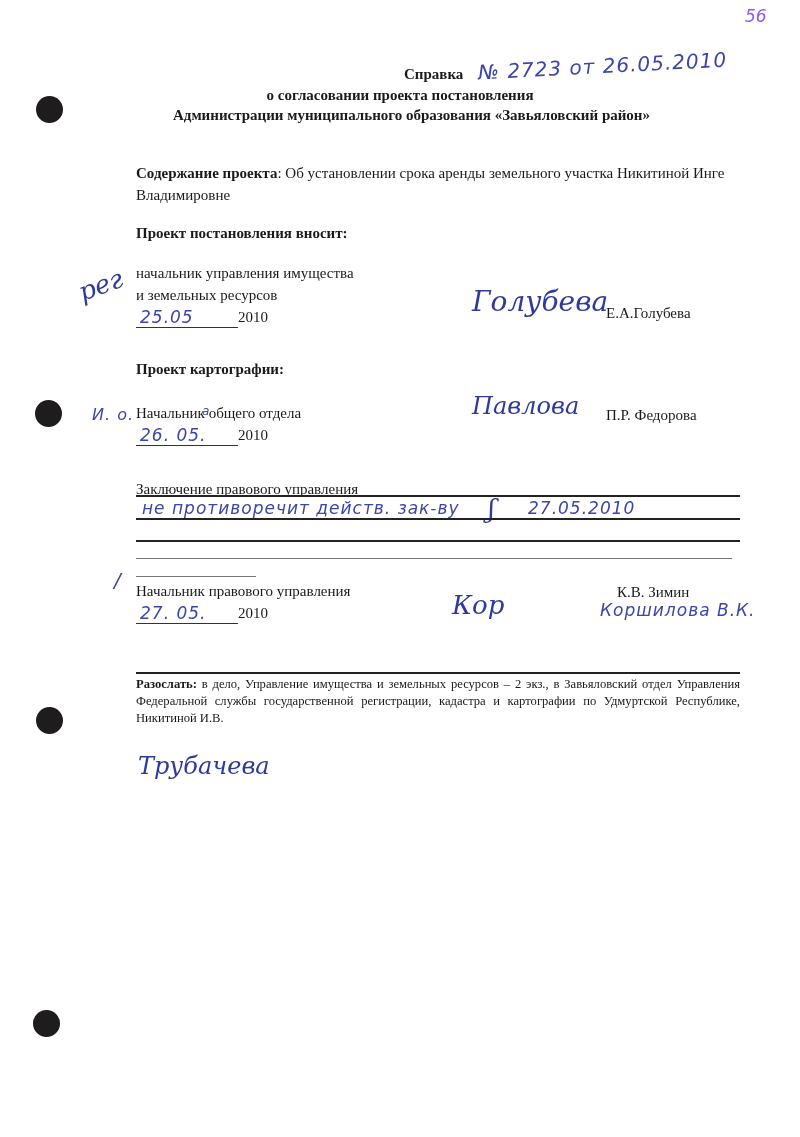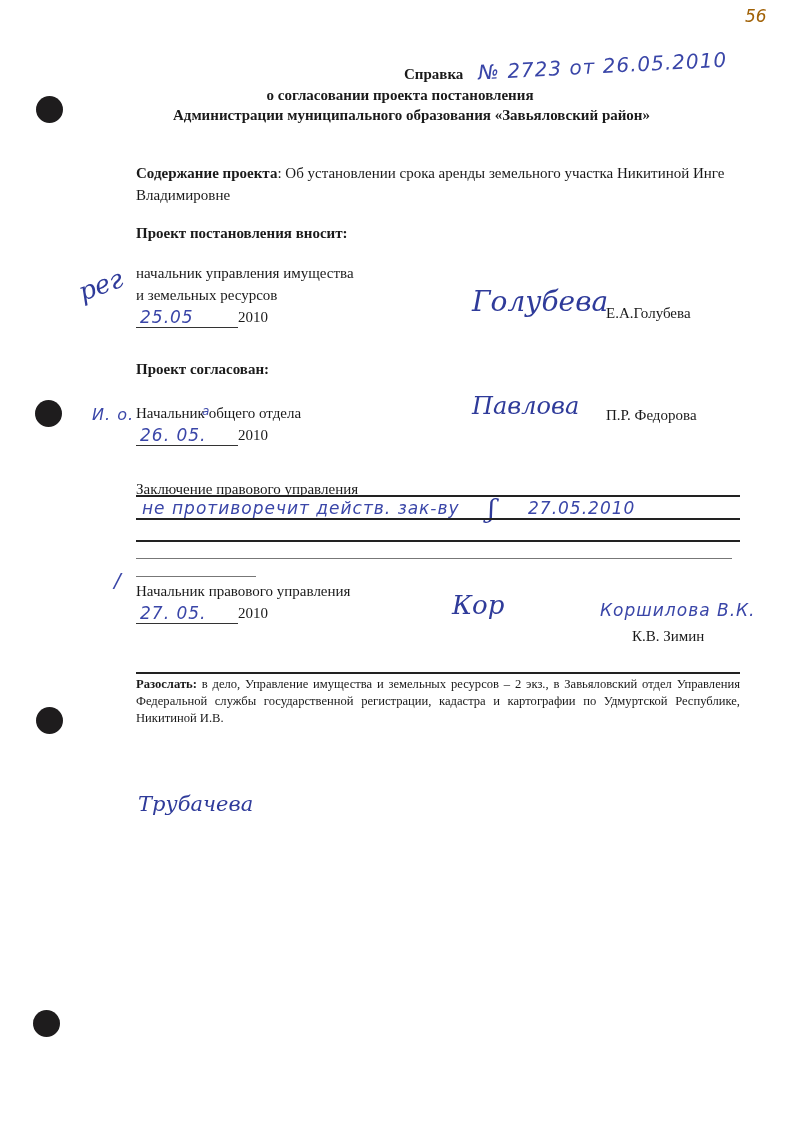--- a/index.html
+++ b/index.html
@@ -6,21 +6,21 @@
     body {
       width: 800px; height: 1137px; background: #ffffff; position: relative; overflow: hidden;
       font-family: "Liberation Serif", "DejaVu Serif", serif; color: #1a1a1a;
     }
     .abs { position: absolute; }
     .hw {
       font-family: "DejaVu Sans", sans-serif; font-style: italic; color: #3a46a8;
       letter-spacing: 1px; white-space: nowrap;
     }
     .punch { width: 27px; height: 27px; border-radius: 50%; background: #1e1c1d; }
-    .page-num { left: 745px; top: 6px; font-size: 17px; color: #a16207; font-family: "DejaVu Sans", sans-serif; font-style: italic; }
+    .page-num { left: 745px; top: 6px; font-size: 17px; color: #8b5cf6; font-family: "DejaVu Sans", sans-serif; font-style: italic; }
     .title-main { position: absolute; left: 404px; top: 66px; font-weight: bold; font-size: 15px; }
     .title-number { left: 478px; top: 54px; font-size: 20px; transform: rotate(-3deg); }
     .title-sub1 { left: 0; width: 800px; top: 87px; text-align: center; font-weight: bold; font-size: 15px; }
     .title-sub2 { left: 0; width: 763px; top: 107px; text-align: center; font-weight: bold; font-size: 15px; padding-left: 60px; box-sizing: border-box; }
 
     .body-text { font-size: 15px; line-height: 22px; }
     .content { left: 136px; top: 162px; width: 610px; }
     .b { font-weight: bold; }
 
     .sig { font-family: "DejaVu Serif", serif; font-style: italic; color: #2f3b9a; font-size: 22px; white-space: nowrap; }
@@ -57,21 +57,21 @@
 <div class="abs body-text" style="left:136px;top:262px;">
   <div>начальник  управления имущества</div>
   <div>и земельных ресурсов</div>
   <div>
     <span class="underline-date"><span class="hw date-hw">25.05</span></span><span>2010</span>
   </div>
 </div>
 <div class="abs sig" style="left:472px;top:285px;font-size:28px;">Голубева</div>
 <div class="abs body-text" style="left:606px;top:302px;">Е.А.Голубева</div>
 
-<div class="abs body-text b" style="left:136px;top:358px;">Проект согласован:</div>
+<div class="abs body-text b" style="left:136px;top:358px;">Проект картографии:</div>
 <div class="abs hw" style="left:92px;top:405px;font-size:16px;">И. о.</div>
 <div class="abs body-text" style="left:136px;top:402px;">
   <div><span>Начальник общего отдела</span></div>
   <div>
     <span class="underline-date"><span class="hw date-hw">26. 05.</span></span><span>2010</span>
   </div>
 </div>
 <div class="abs hw" style="left:202px;top:404px;font-size:12px;">а</div>
 <div class="abs sig" style="left:472px;top:392px;font-size:24px;">Павлова</div>
 <div class="abs body-text" style="left:606px;top:404px;">П.Р. Федорова</div>
@@ -87,21 +87,21 @@
 <div class="hline thin" style="left:136px;top:576px;width:120px;"></div>
 
 <div class="abs hw" style="left:114px;top:568px;font-size:20px;">/</div>
 <div class="abs body-text" style="left:136px;top:580px;">
   <div>Начальник правового управления</div>
   <div>
     <span class="underline-date"><span class="hw date-hw">27. 05.</span></span><span>2010</span>
   </div>
 </div>
 <div class="abs sig" style="left:452px;top:590px;font-size:26px;">Кор</div>
-<div class="abs body-text" style="left:632px;top:581px;margin-top:44px;">К.В. Зимин</div>
+<div class="abs body-text" style="left:617px;top:581px;">К.В. Зимин</div>
 <div class="abs hw" style="left:600px;top:600px;font-size:17px;">Коршилова В.К.</div>
 
 <div class="hline" style="left:136px;top:672px;width:604px;border-top-width:2px;"></div>
 <div class="abs footer-text">
   <span class="b">Разослать:</span><span> в дело, Управление имущества и земельных ресурсов – 2 экз., в Завьяловский отдел Управления Федеральной службы государственной регистрации, кадастра и картографии по Удмуртской Республике, Никитиной И.В.</span>
 </div>
 
-<div class="abs sig" style="left:138px;top:752px;font-size:21px;margin-top:40px;">Трубачева</div>
+<div class="abs sig" style="left:138px;top:752px;font-size:24px;">Трубачева</div>
 
 </body></html>

